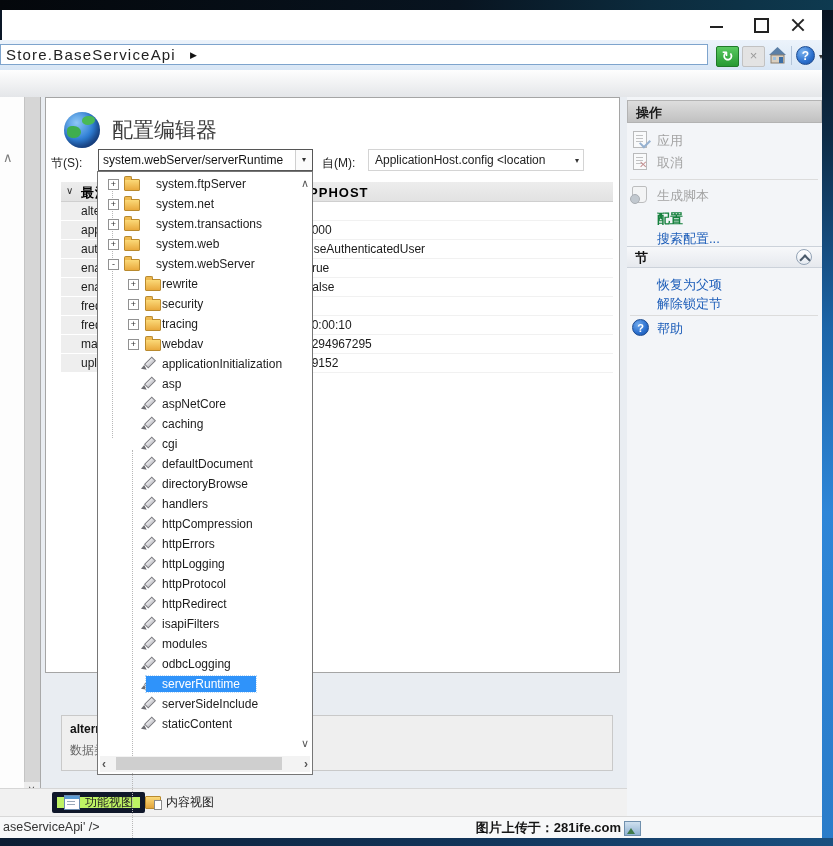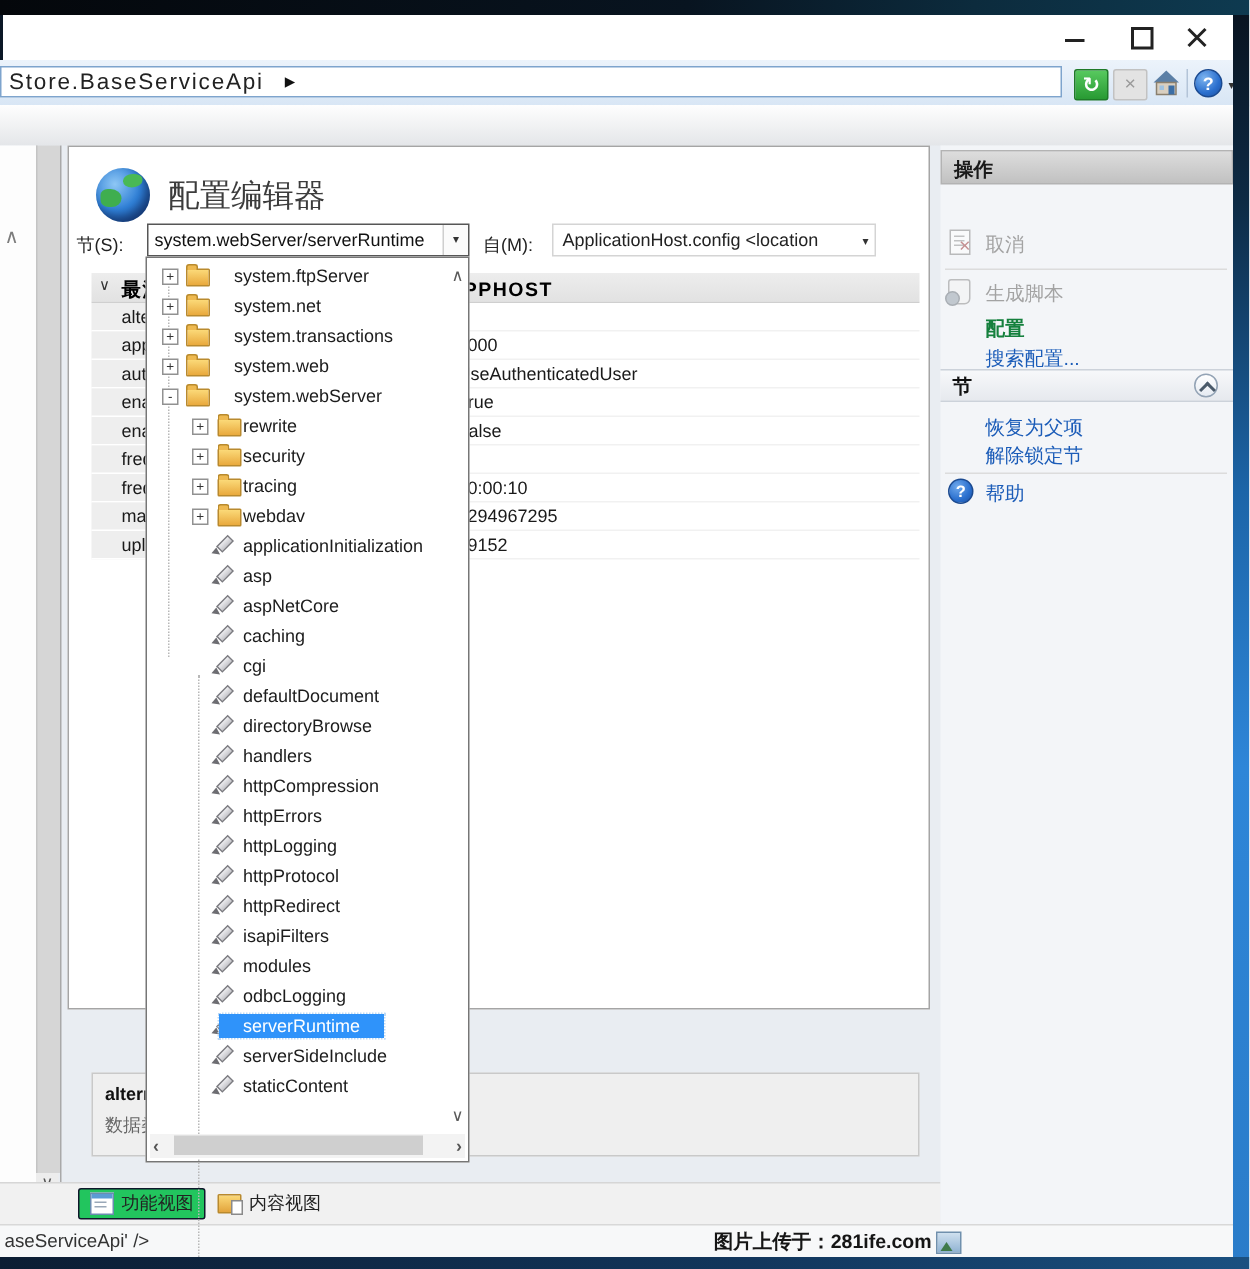--- a/index.html
+++ b/index.html
@@ -151,21 +151,21 @@
     color:#fff;font-weight:bold;font-size:11px;line-height:17px;text-align:center;box-sizing:border-box;}
 
   
   .win-right{left:822px;top:10px;width:11px;height:836px;z-index:70;
     background:linear-gradient(180deg,#091421 0%,#0d2b45 15%,#1c65a8 38%,#2e86d8 60%,#2a7cc9 100%);}
 
   
   .tabsrow{left:0;top:788px;width:627px;height:28px;background:#f1f1f1;border-top:1px solid #d6d6d6;}
   .tab{position:absolute;top:3px;height:21px;display:flex;align-items:center;gap:5px;padding:0 7px;
     font-size:12px;color:#222;box-sizing:border-box;}
-  .tab1{left:52px;background:#22c55e;border:1px solid #0f172a;border-radius:2px;}
+  .tab1{left:52px;background:#bef264;border:5px solid #0f172a;border-radius:2px;}
   .tab2{left:138px;}
   .fv-icon{width:14px;height:13px;background:#fff;border:1px solid #6a8cb0;position:relative;}
   .fv-icon::before{content:'';position:absolute;left:0;top:0;width:100%;height:3px;background:#5b9bd5;}
   .fv-icon::after{content:'';position:absolute;left:2px;top:5px;width:8px;height:1px;background:#9aa8b8;
     box-shadow:0 3px 0 #9aa8b8;}
   .cv-icon{width:14px;height:11px;background:linear-gradient(#fbd978,#e2a43c);border:1px solid #b98a2e;
     border-radius:1px;position:relative;}
   .cv-icon::after{content:'';position:absolute;right:-2px;bottom:-2px;width:6px;height:8px;background:#fff;border:1px solid #8a8a8a;}
   .statusrow{left:0;top:816px;width:833px;height:22px;background:#f7f8f9;border-top:1px solid #d8d8d8;}
   .status-text{position:absolute;left:3px;top:3px;font-size:12.5px;color:#333;}
@@ -476,20 +476,24 @@
       <span class="hs-thumb"></span>
       <span class="hs-right">›</span>
     </div>
   </div>
 
   <div class="abs panel">
     <div class="panel-header">
       <span>操作</span>
     </div>
 
+    <div class="act-row" style="top:33px;">
+      <span class="doc-icon doc-apply"></span>
+      <span class="act-label act-disabled">应用</span>
+    </div>
     <div class="act-row" style="top:55px;">
       <span class="doc-icon doc-cancel"></span>
       <span class="act-label act-disabled">取消</span>
     </div>
     <div class="sep" style="top:82px;"></div>
     <div class="act-row" style="top:88px;">
       <span class="script-icon"></span>
       <span class="act-label act-disabled">生成脚本</span>
     </div>
 

